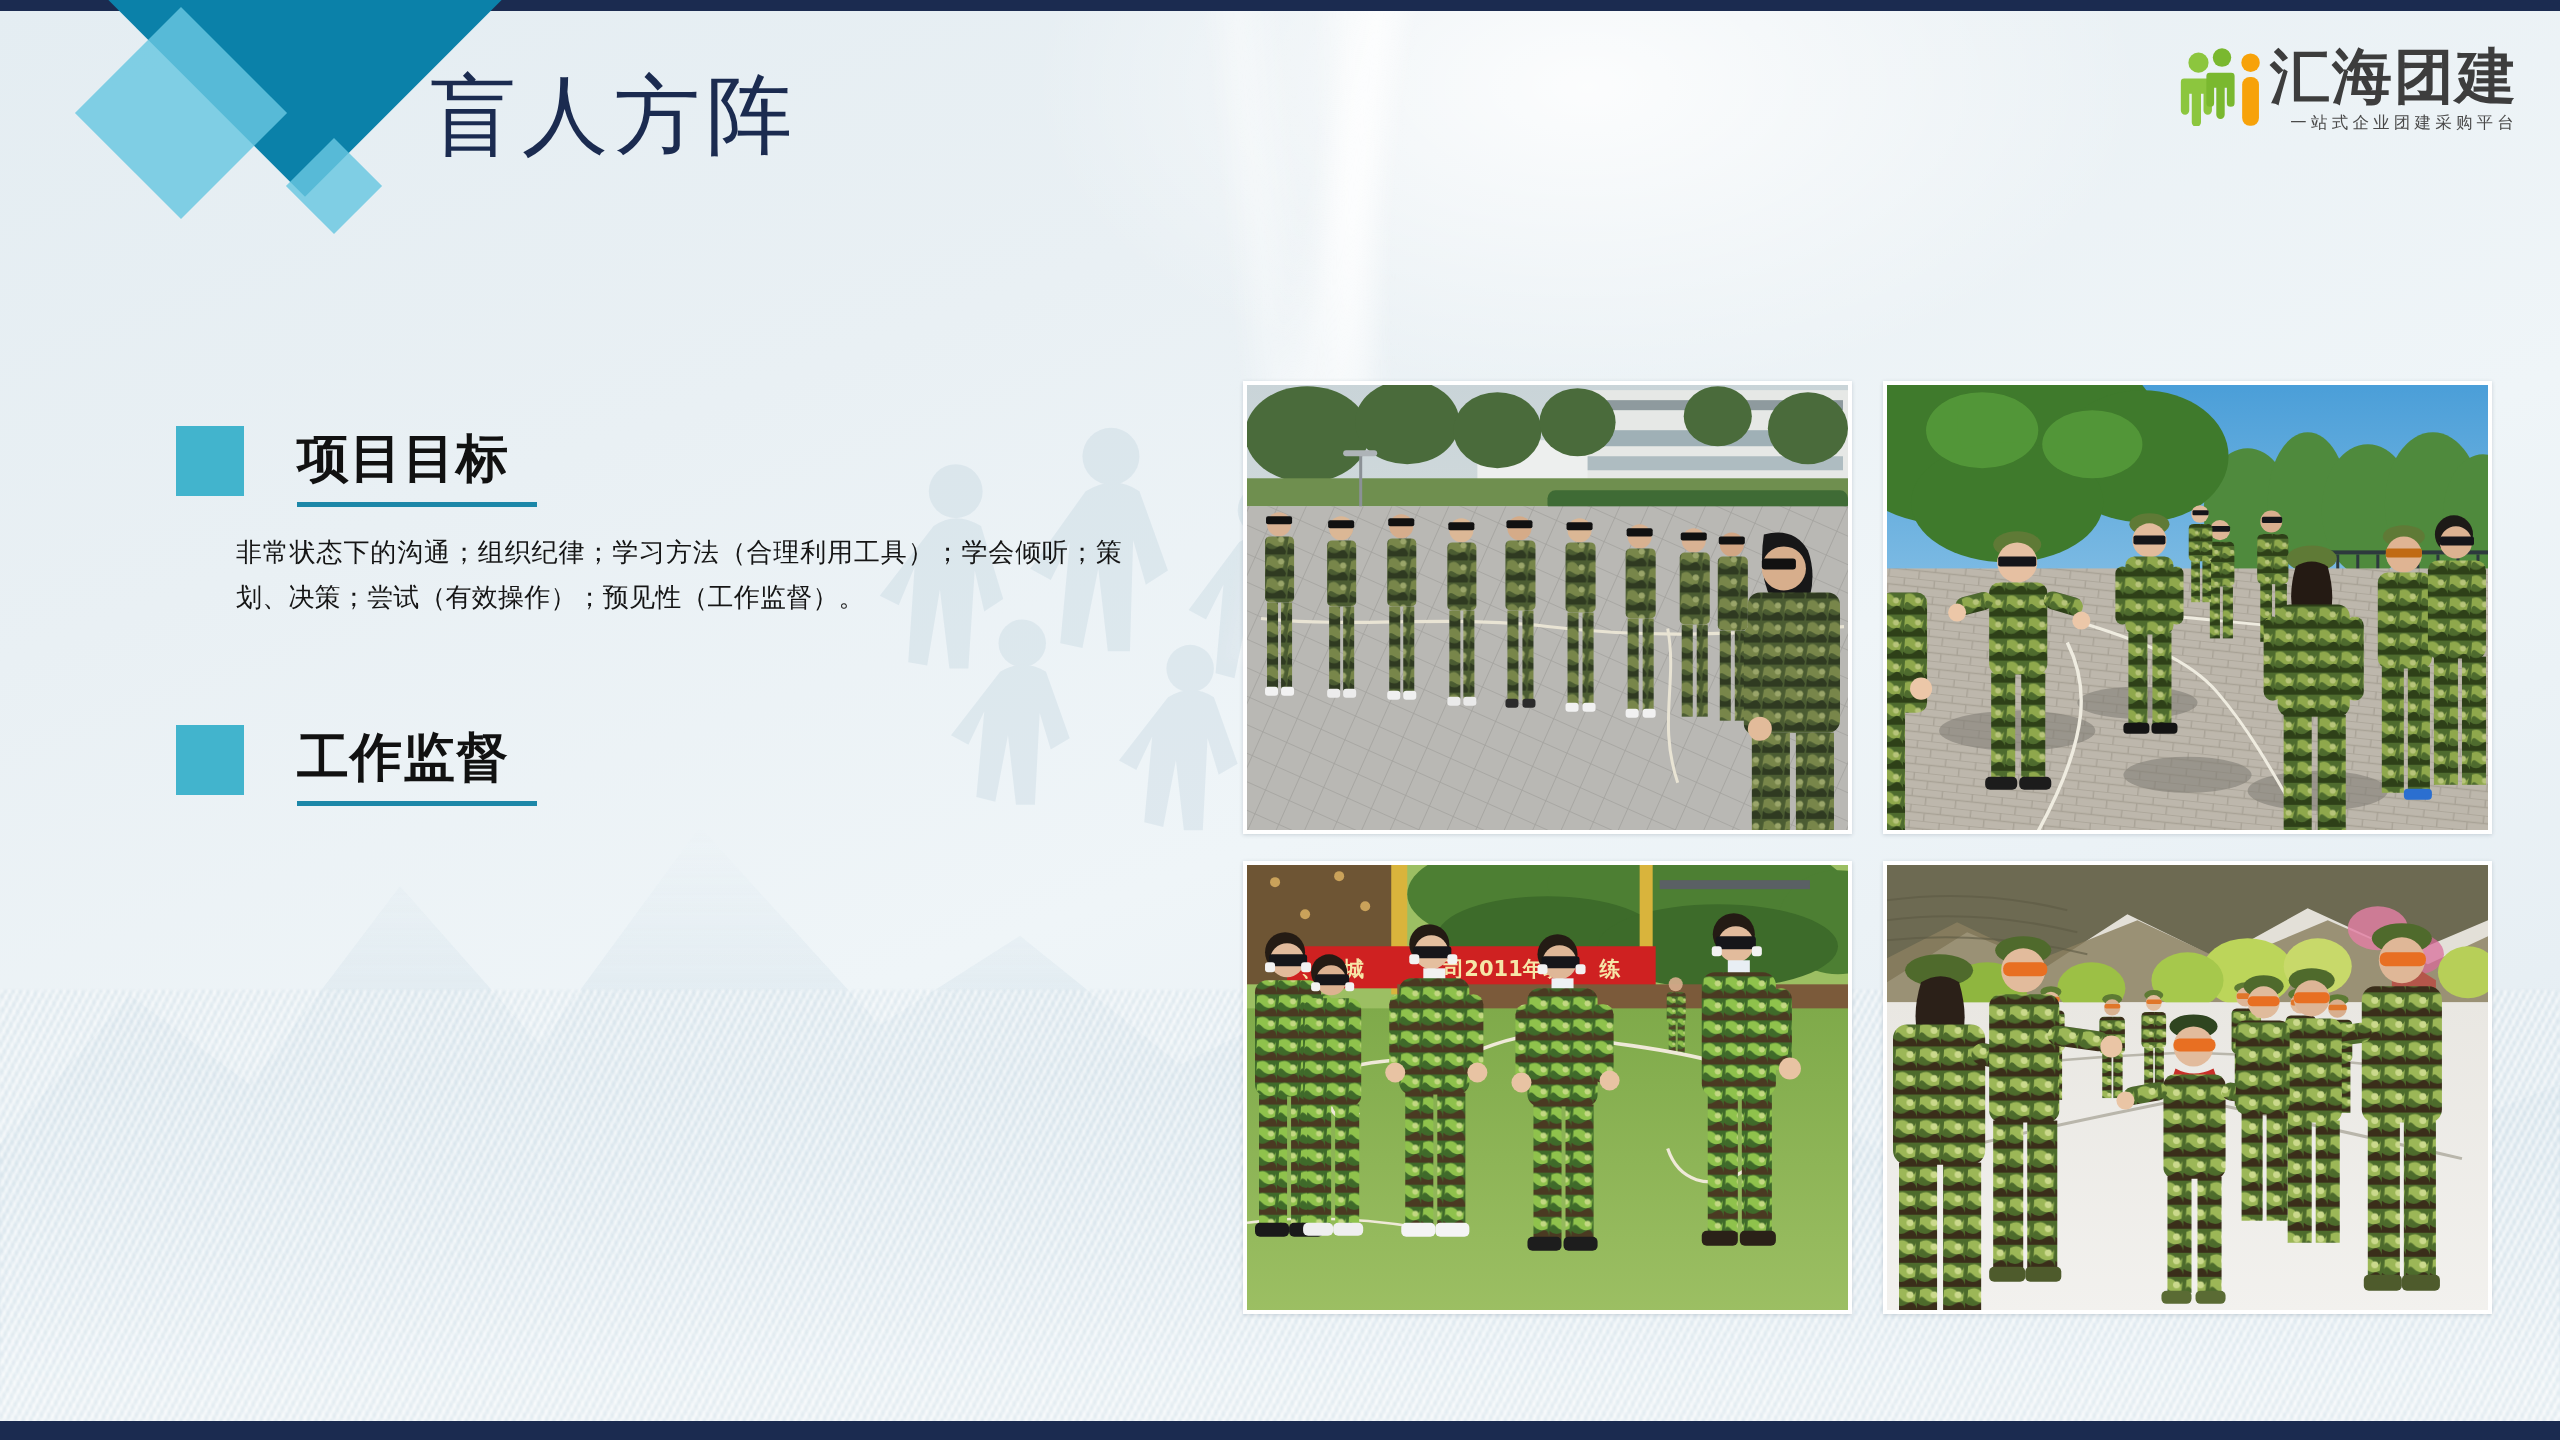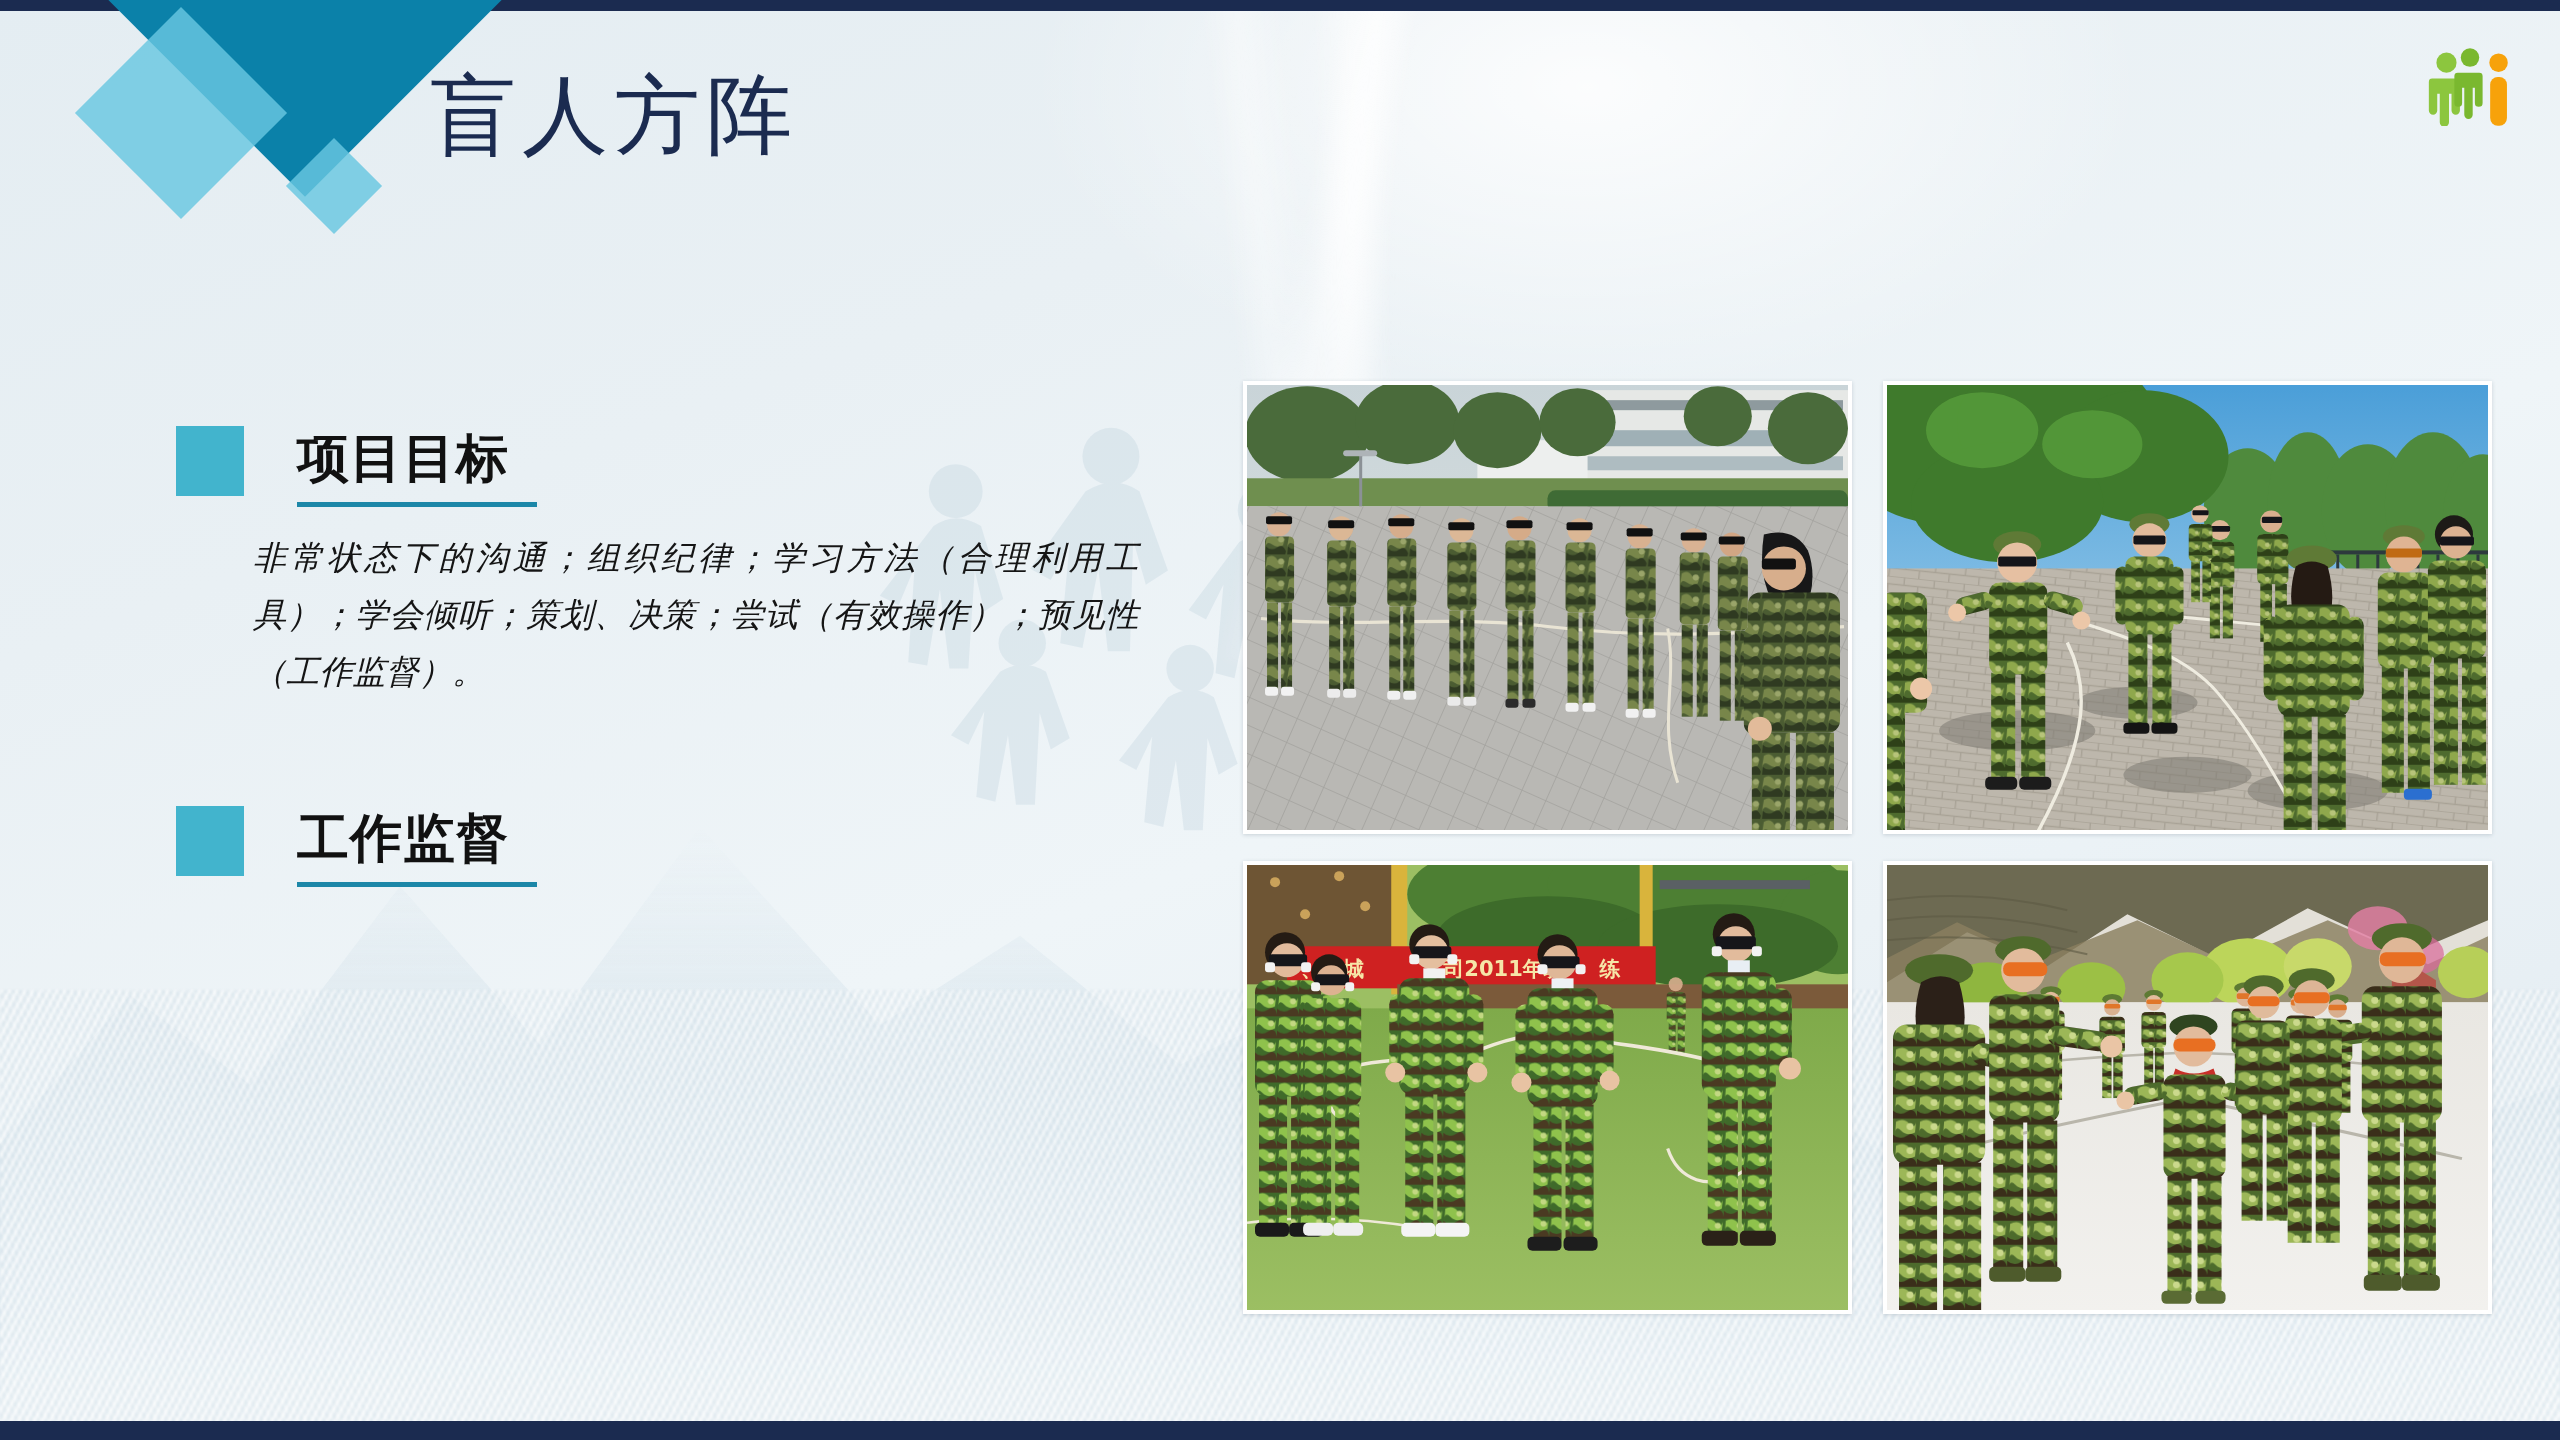--- a/index.html
+++ b/index.html
@@ -104,24 +104,24 @@
   .blk-title {
     position:absolute; left:121px; top:8px;
     font-size:52px; font-weight:bold; color:#111;
     letter-spacing:1px;
   }
   .blk-rule {
     position:absolute; left:121px; top:86px;
     width:240px; height:5px; background:#1c87a8;
   }
   .blk-body {
-    margin-left:77px; margin-top:22px;
+    margin-left:60px; margin-top:22px;
     width:886px;
-    font-size:33px; line-height:1.72; color:#151515;
-    text-align:justify; letter-spacing:.2px;font-style:italic;
+    font-size:26px; line-height:1.72; color:#151515;
+    text-align:justify; letter-spacing:.2px;
   }
 
   
   #photos {
     position:absolute; left:1243px; top:381px;
     width:1267px; height:938px;
     display:grid;
     grid-template-columns:609px 609px;
     grid-template-rows:453px 453px;
     gap:27px 31px;
@@ -187,20 +187,24 @@
 
       <circle cx="22" cy="17" r="12" fill="#8cc63e"></circle>
       <path d="M10 36 h24 a4 4 0 0 1 4 4 v34 a5 5 0 0 1 -10 0 v-20 h-3 v34 a5.5 5.5 0 0 1 -11 0 v-34 h-3 v20 a5 5 0 0 1 -10 0 v-34 a4 4 0 0 1 4 -4 z" fill="#8cc63e"></path>
 
       <circle cx="50" cy="11" r="11" fill="#7ab82f"></circle>
       <path d="M39 29 h22 a4 4 0 0 1 4 4 v32 a4.6 4.6 0 0 1 -9.2 0 v-18 h-2.6 v32 a5 5 0 0 1 -10 0 v-32 h-2.6 v18 a4.6 4.6 0 0 1 -9.2 0 v-32 a4 4 0 0 1 4 -4 z" fill="#7ab82f"></path>
 
       <circle cx="84" cy="17" r="11" fill="#f7a20a"></circle>
       <rect x="74" y="34" width="20" height="58" rx="9" fill="#f7a20a"></rect>
     </svg>
+    <div id="logo-right">
+      <div id="logo-word">汇海团建</div>
+      <div id="logo-tag">一站式企业团建采购平台</div>
+    </div>
   </div>
 
   <div id="left">
 
     <div class="block">
       <div class="blk-head">
         <div class="blk-square"></div>
         <div class="blk-title">项目目标</div>
         <div class="blk-rule"></div>
       </div>

